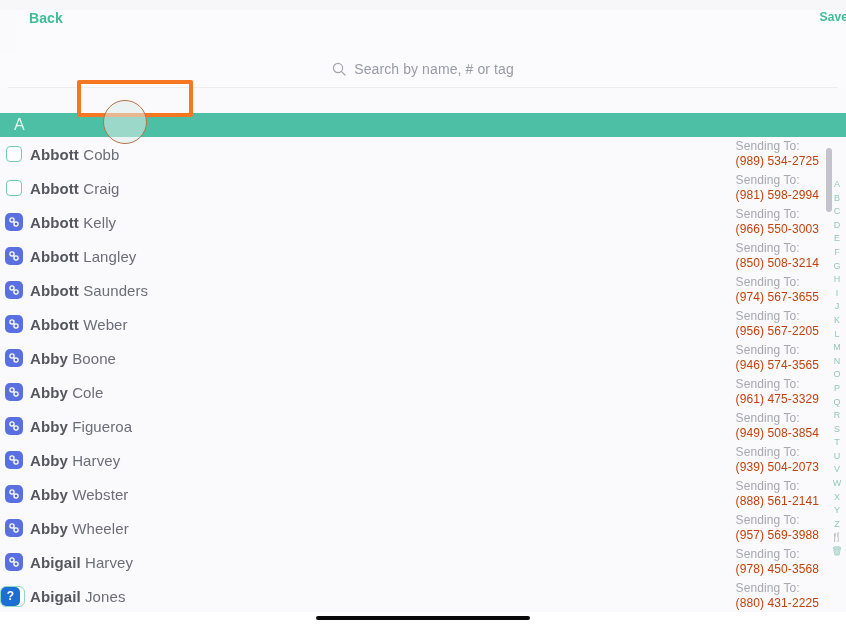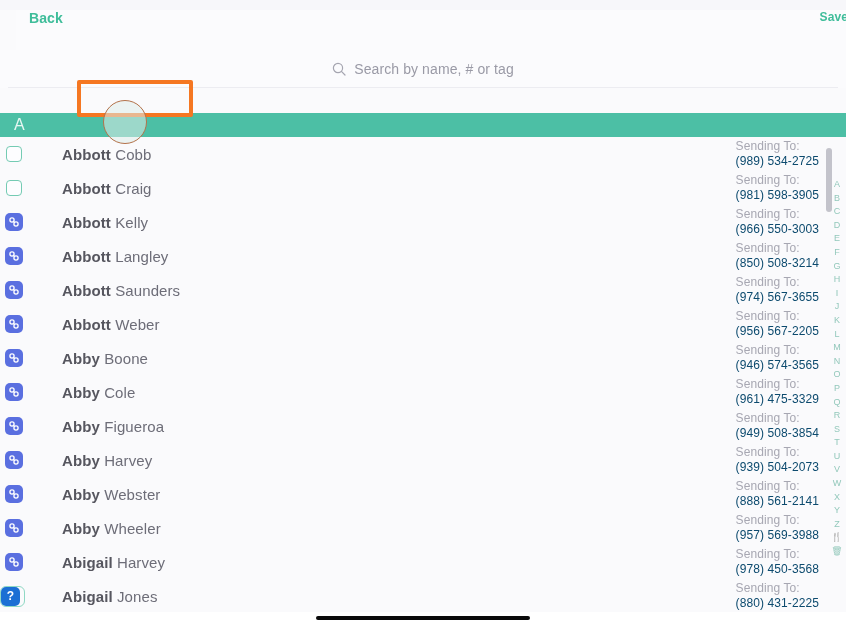--- a/index.html
+++ b/index.html
@@ -146,21 +146,20 @@
     position: absolute;
     left: 0; top: 137px;
     width: 846px; height: 475px;
     background: #fafaFC;
   }
   .row {
     position: relative;
     height: 34px;
     display: flex;
     align-items: center;
-    padding-left: 32px;
   }
   .row-marker {
     position: absolute;
     left: 4px;
     width: 19px; height: 19px;
     display: flex;
     align-items: center;
     justify-content: center;
   }
   .mk-checkbox {
@@ -212,21 +211,21 @@
   }
   .row-sending {
     position: absolute;
     right: 27px;
     text-align: left;
     line-height: 15px;
     font-size: 12px;
     color: #a7a7b2;
     letter-spacing: .1px;
   }
-  .row-sending .num { color: #0c4a6e; }
+  .row-sending .num { color: #c2410c; }
 
   
   .scroll-thumb {
     position: absolute;
     left: 826px; top: 148px;
     width: 6px; height: 64px;
     border-radius: 3px;
     background: #c3c3cb;
   }
 
@@ -327,21 +326,21 @@
           <div class="num">(989) 534-2725</div>
         </div>
       </div>
       <div class="row">
         <div class="row-marker">
           <div class="mk-checkbox"></div>
         </div>
         <div class="row-name"><b>Abbott</b> <span>Craig</span></div>
         <div class="row-sending">
           <div>Sending To:</div>
-          <div class="num">(981) 598-3905</div>
+          <div class="num">(981) 598-2994</div>
         </div>
       </div>
       <div class="row">
         <div class="row-marker">
           <div class="mk-link">
             <svg width="12" height="12" viewBox="0 0 12 12">
               <circle cx="4" cy="4" r="2.1" fill="none" stroke="#ffffff" stroke-width="1.3"></circle>
               <circle cx="8" cy="8" r="2.1" fill="none" stroke="#ffffff" stroke-width="1.3"></circle>
               <line x1="5.5" y1="5.5" x2="6.5" y2="6.5" stroke="#ffffff" stroke-width="1.3" stroke-linecap="round"></line>
             </svg>

